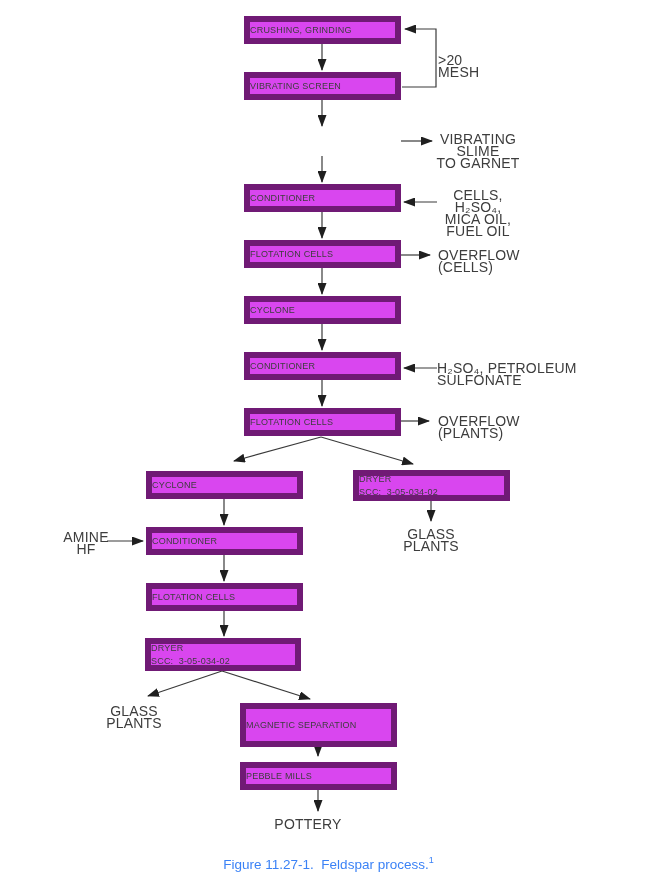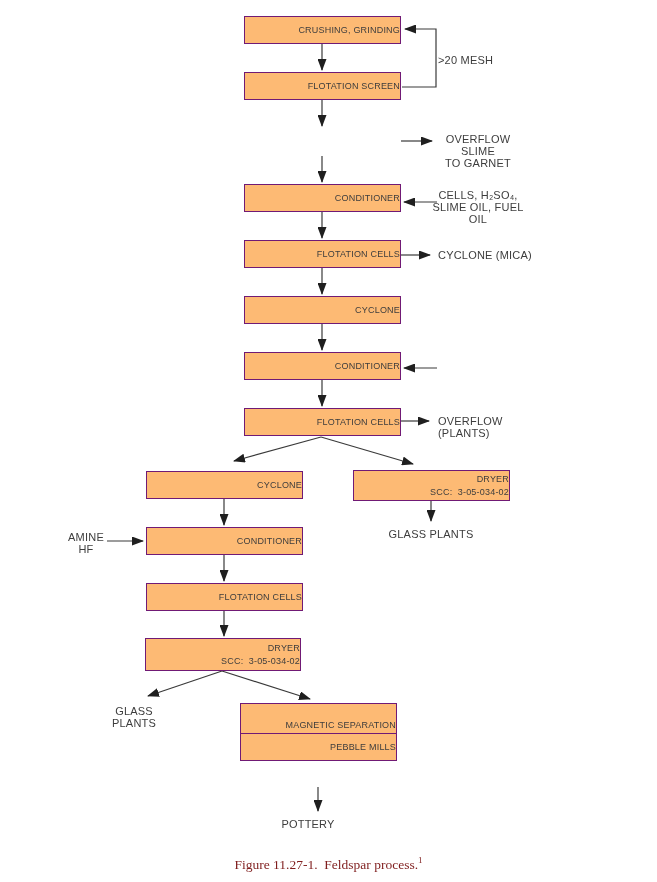--- a/index.html
+++ b/index.html
@@ -14,52 +14,52 @@
   }
   .wires {
     position: absolute;
     left: 0; top: 0;
     width: 657px; height: 882px;
     z-index: 0;
   }
   .box {
     position: absolute;
     z-index: 1;
-    background: #fdba74;
-    border: 1px solid #701a75;
+    background: #d946ef;
+    border: 6px solid #701a75;
     display: flex;
     flex-direction: column;
-    align-items: flex-end;
+    align-items: flex-start;
     justify-content: center;
     text-align: center;
     font-size: 9px;
     line-height: 13px;
     letter-spacing: 0.2px;
     color: #3d3d3d;
   }
   .note {
     position: absolute;
     z-index: 1;
-    font-size: 11px;
+    font-size: 14px;
     line-height: 12px;
     letter-spacing: 0.2px;
     color: #3d3d3d;
     text-align: center;
   }
   .note.left-align { text-align: left; }
   .caption {
     position: absolute;
     z-index: 1;
     left: 0;
     top: 855px;
     width: 657px;
     text-align: center;
-    font-family: Liberation Serif, serif;
+    font-family: Liberation Sans, sans-serif;
     font-size: 13.5px;
-    color: #7f1d1d;
+    color: #3b82f6;
   }
   .caption sup { font-size: 9px; }
 </style>
 </head>
 <body>
 
 <div class="page">
 
   <svg class="wires" viewBox="0 0 657 882" xmlns="http://www.w3.org/2000/svg">
     <defs>
@@ -101,21 +101,21 @@
 
       <line x1="318" y1="731" x2="318" y2="756" marker-end="url(#ah)"></line>
       <line x1="318" y1="787" x2="318" y2="811" marker-end="url(#ah)"></line>
     </g>
   </svg>
 
   <div class="box" style="left:244px;top:16px;width:157px;height:28px">
     <span>CRUSHING, GRINDING</span>
   </div>
   <div class="box" style="left:244px;top:72px;width:157px;height:28px">
-    <span>FLOTATION SCREEN</span>
+    <span>VIBRATING SCREEN</span>
   </div>
   <div class="box" style="left:244px;top:184px;width:157px;height:28px">
     <span>CONDITIONER</span>
   </div>
   <div class="box" style="left:244px;top:240px;width:157px;height:28px">
     <span>FLOTATION CELLS</span>
   </div>
   <div class="box" style="left:244px;top:296px;width:157px;height:28px">
     <span>CYCLONE</span>
   </div>
@@ -139,37 +139,40 @@
   <div class="box" style="left:146px;top:583px;width:157px;height:28px">
     <span>FLOTATION CELLS</span>
   </div>
   <div class="box" style="left:145px;top:638px;width:156px;height:33px">
     <span>DRYER</span>
     <span>SCC:&nbsp; 3-05-034-02</span>
   </div>
   <div class="box" style="left:240px;top:703px;width:157px;height:44px">
     <span>MAGNETIC SEPARATION</span>
   </div>
-  <div class="box" style="left:240px;top:733px;width:157px;height:28px">
+  <div class="box" style="left:240px;top:762px;width:157px;height:28px">
     <span>PEBBLE MILLS</span>
   </div>
 
   <div class="note left-align" style="left:438px;top:54px;width:60px">
     <span>&gt;20 MESH</span>
   </div>
   <div class="note" style="left:434px;top:133px;width:88px">
-    <div>OVERFLOW SLIME</div>
+    <div>VIBRATING SLIME</div>
     <div>TO GARNET</div>
   </div>
   <div class="note" style="left:428px;top:189px;width:100px">
     <div>CELLS, H₂SO₄,</div>
-    <div>SLIME OIL, FUEL OIL</div>
+    <div>MICA OIL, FUEL OIL</div>
   </div>
   <div class="note left-align" style="left:438px;top:249px;width:95px">
-    <span>CYCLONE (MICA)</span>
+    <span>OVERFLOW (CELLS)</span>
+  </div>
+  <div class="note left-align" style="left:437px;top:362px;width:145px">
+    <span>H₂SO₄, PETROLEUM SULFONATE</span>
   </div>
   <div class="note left-align" style="left:438px;top:415px;width:105px">
     <span>OVERFLOW (PLANTS)</span>
   </div>
   <div class="note" style="left:388px;top:528px;width:86px">
     <span>GLASS PLANTS</span>
   </div>
   <div class="note" style="left:60px;top:531px;width:52px">
     <div>AMINE</div>
     <div>HF</div>

